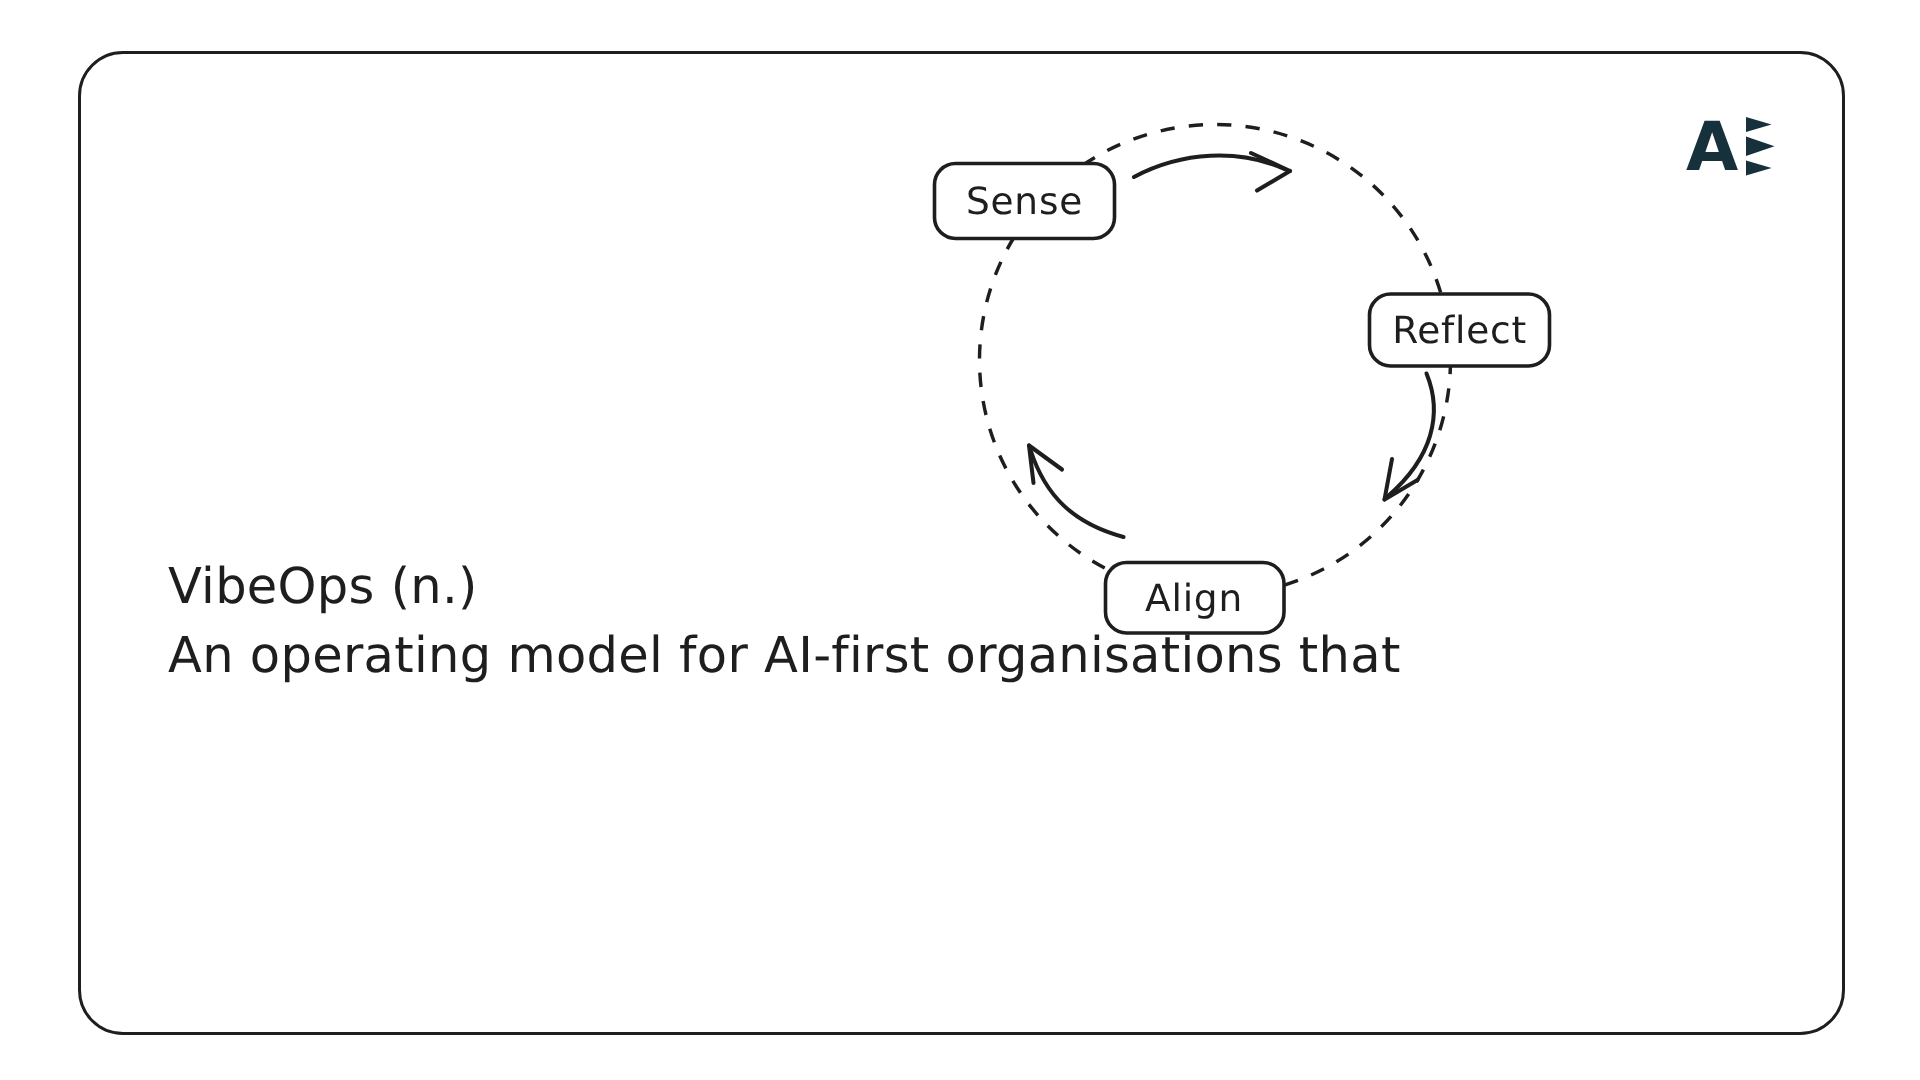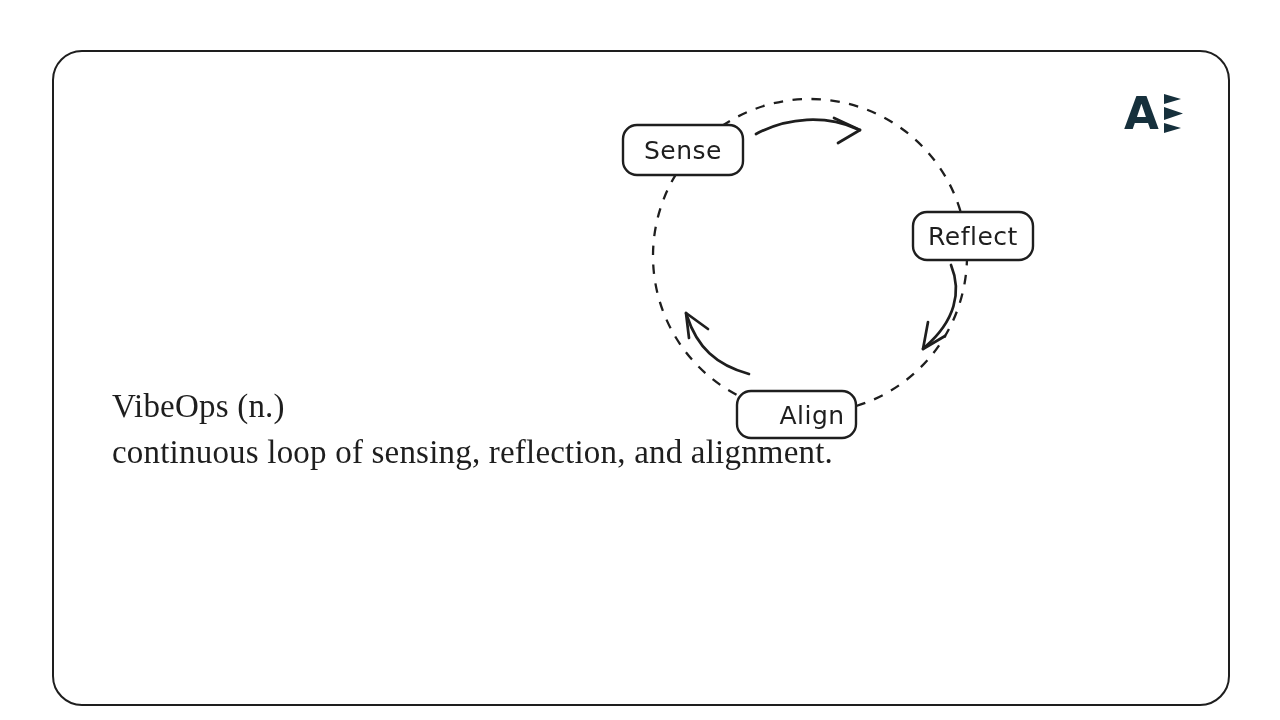--- a/index.html
+++ b/index.html
@@ -3,21 +3,21 @@
 <meta charset="utf-8">
 <style>
   * { margin: 0; padding: 0; box-sizing: border-box; }
   html, body {
     width: 1280px; height: 720px;
     background: #ffffff;
     font-family: "DejaVu Sans", sans-serif;
     overflow: hidden;
     position: relative;
   }
-  .stage { position: absolute; left: 0; top: 16px; width: 1280px; height: 628px; }
+  .stage { position: absolute; left: 0; top: 0; width: 1280px; height: 628px; }
 
   
   .frame {
     position: absolute;
     left: 52px; top: 34px;
     width: 1178px; height: 656px;
     border: 2.5px solid #1e1e1e;
     border-radius: 30px;
     background: #ffffff;
   }
@@ -34,21 +34,21 @@
     position: absolute;
     transform: translate(-50%, -50%);
     font-size: 25px;
     font-weight: 500;
     color: #1e1e1e;
     letter-spacing: 0.5px;
     white-space: nowrap;
   }
   .node-label.sense   { left: 683px; top: 134px; }
   .node-label.reflect { left: 973px; top: 220px; }
-  .node-label.align   { left: 796px; top: 399px; margin-left: 16px; }
+  .node-label.align   { left: 796px; top: 399px; }
 
   
   .logo {
     position: absolute;
     left: 1124px; top: 78px;
     display: flex;
     align-items: center;
     gap: 5px;
   }
   .logo-letter {
@@ -58,21 +58,20 @@
     color: #16303c;
     font-family: "DejaVu Sans", sans-serif;
   }
   .logo-chevrons { display: block; }
 
   
   .definition {
     position: absolute;
     left: 112px; top: 368px;
     color: #1e1e1e;
-    font-family: Liberation Serif, serif;
   }
   .definition .line {
     font-size: 33px;
     line-height: 45.5px;
     font-weight: 500;
     letter-spacing: 0.2px;
     white-space: nowrap;
   }
 </style>
 </head>
@@ -117,16 +116,16 @@
     <span class="logo-letter">A</span>
     <svg class="logo-chevrons" width="20" height="40" viewBox="0 0 20 40">
       <polygon points="0,0 17,5 0,10" fill="#16303c"></polygon>
       <polygon points="0,13 19,19.5 0,26" fill="#16303c"></polygon>
       <polygon points="0,29 17,34 0,39" fill="#16303c"></polygon>
     </svg>
   </div>
 
   <div class="definition">
     <div class="line">VibeOps (n.)</div>
-    <div class="line">continuous loop of sensing, reflection, and alignment.</div>
+    <div class="line">An operating model for AI-first organisations that</div>
   </div>
 
 </div>
 
 </body></html>

